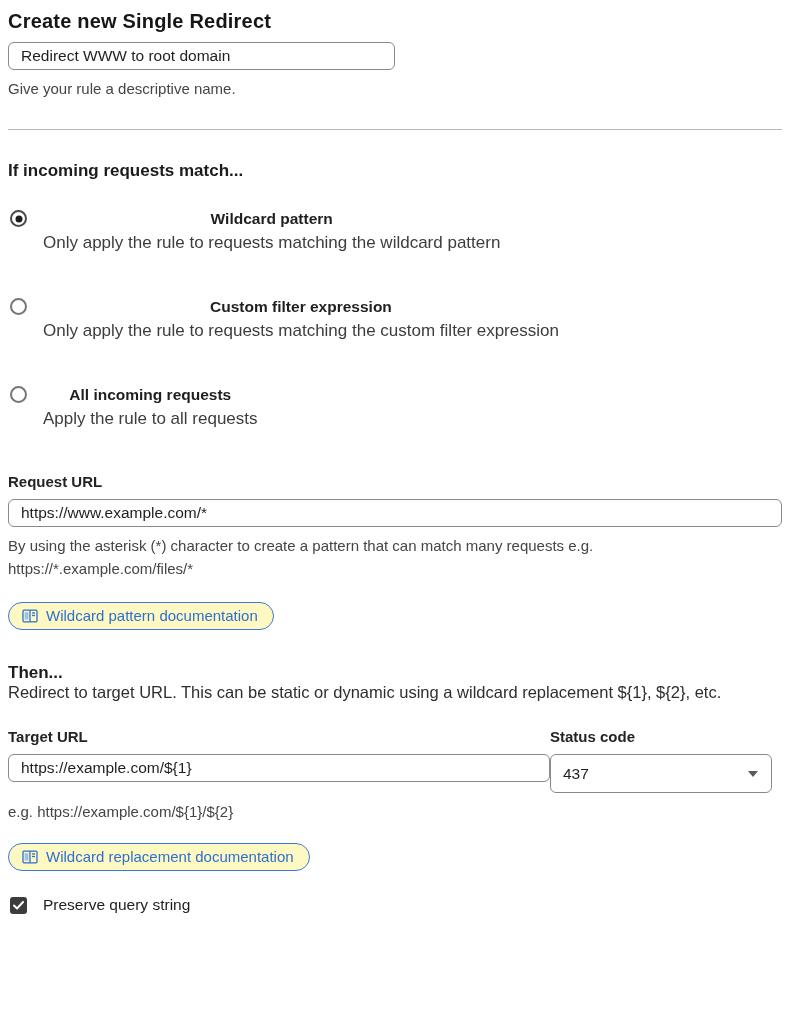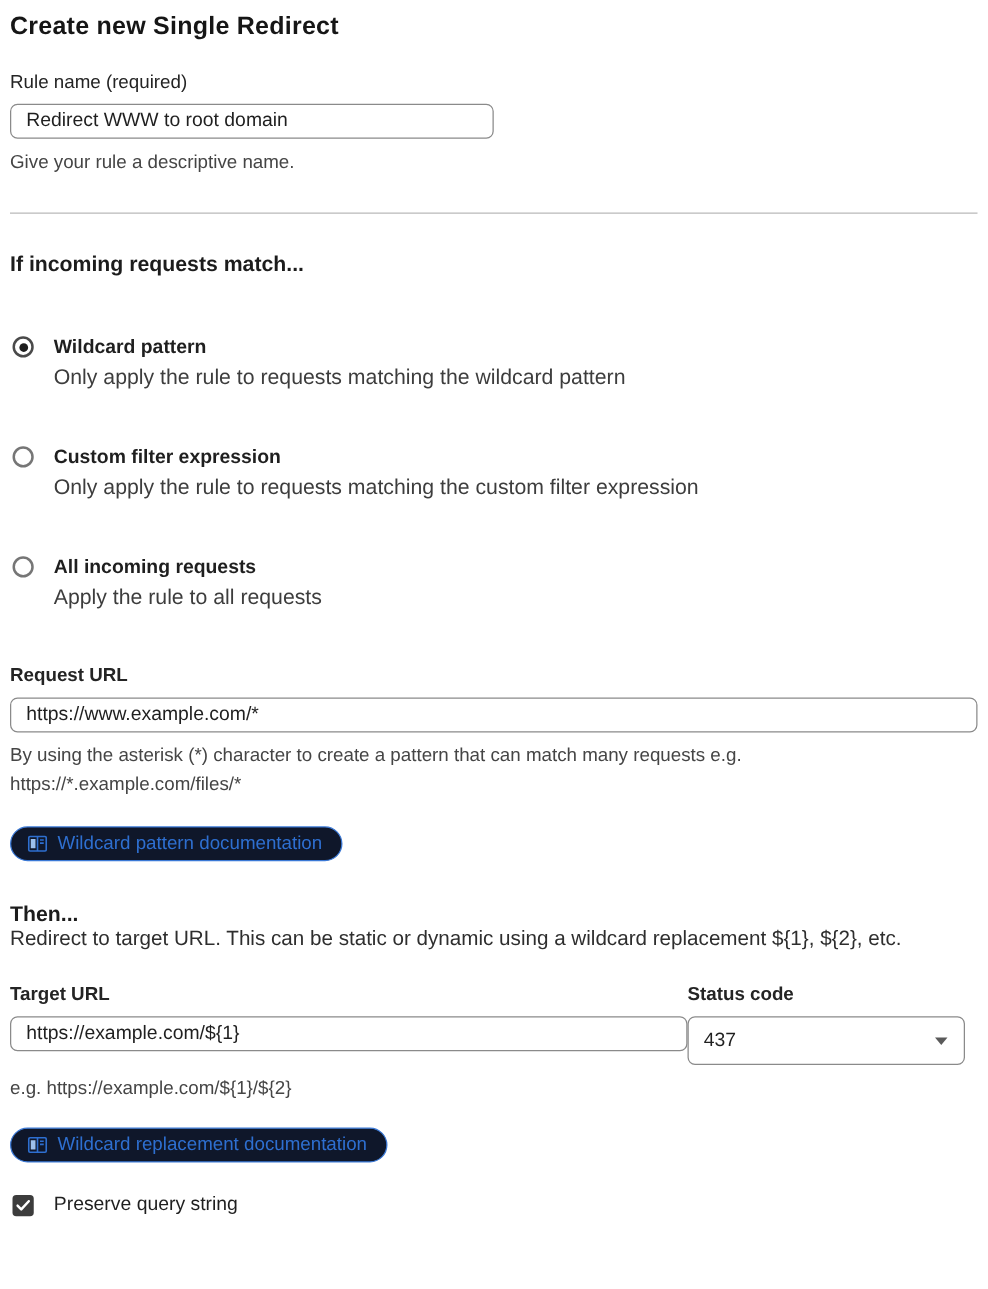--- a/index.html
+++ b/index.html
@@ -58,21 +58,21 @@
   }
 
   h2.section-heading {
     font-size: 17px;
     font-weight: 700;
     color: #1c1c1c;
     margin-top: 31px;
   }
 
   
-  .radio-group { margin-top: 46px; }
+  .radio-group { margin-top: 28px; text-align: center; }
   .radio-option { display: flex; align-items: flex-start; margin-bottom: 45px; }
   .radio-circle {
     flex: 0 0 auto;
     width: 17px; height: 17px;
     border-radius: 50%;
     border: 2px solid #4a4a4a;
     margin: 1px 0 0 2px;
     position: relative;
     cursor: pointer;
   }
@@ -101,21 +101,21 @@
   }
 
   
   .doc-pill {
     display: inline-flex;
     align-items: center;
     gap: 8px;
     margin-top: 22px;
     border: 1px solid #3b79d6;
     border-radius: 999px;
-    background: #0f172a;
+    background: #fef9c3;
     color: #2e6fd0;
     font-family: "Liberation Sans", "DejaVu Sans", sans-serif;
     font-size: 15px;
     padding: 4px 15px 5px 13px;
     height: 28px;
     cursor: pointer;
   }
   .doc-pill svg { display: block; }
 
   
@@ -176,21 +176,20 @@
     color: #1f1f1f;
   }
 </style>
 </head>
 <body>
 
 <div class="page">
 
   <h1 class="page-title">Create new Single Redirect</h1>
 
-  <label class="field-label">Rule name (required)</label>
   <input class="text-input rule-input" type="text" value="Redirect WWW to root domain" style="">
   <div class="help-text">Give your rule a descriptive name.</div>
 
   <hr class="divider">
 
   <h2 class="section-heading">If incoming requests match...</h2>
 
   <div class="radio-group">
 
     <div class="radio-option">

